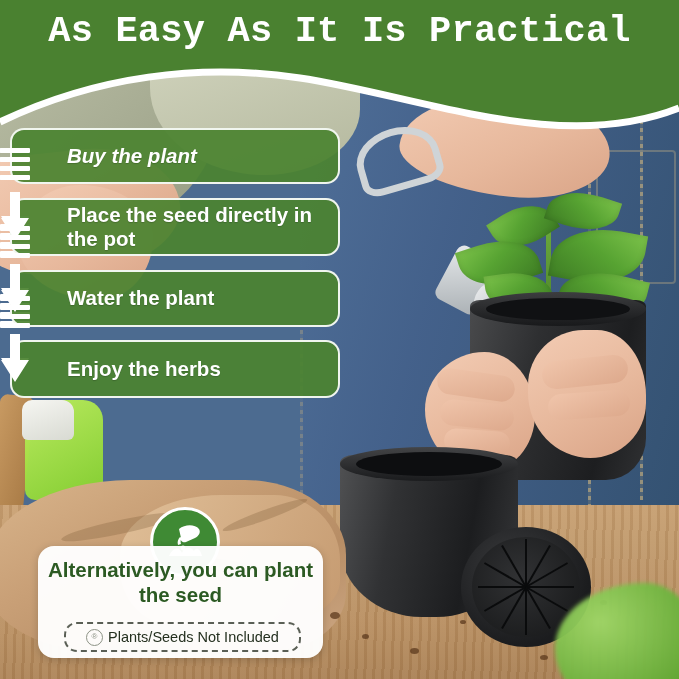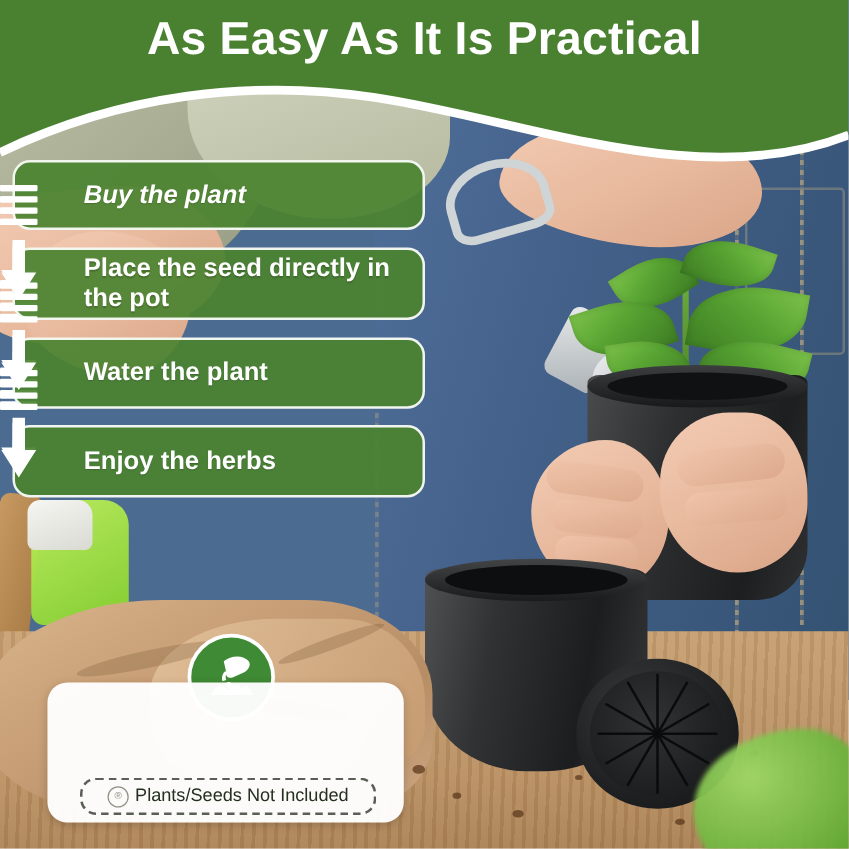--- a/index.html
+++ b/index.html
@@ -109,21 +109,21 @@
   
   .br-leaf{position:absolute;right:-26px;bottom:-34px;width:150px;height:130px;
     background:radial-gradient(ellipse at 30% 30%,#9ed766,#5fa832 70%);
     border-radius:60% 40% 50% 50%/50% 60% 40% 50%;filter:blur(2px);opacity:.95;}
 
   
   .header{position:absolute;left:0;top:0;width:679px;height:150px;}
   .header svg{position:absolute;left:0;top:0;}
   .title{position:absolute;left:0;top:10px;width:679px;text-align:center;
     color:#ffffff;font-size:37px;font-weight:bold;letter-spacing:.2px;
-    font-family:Liberation Sans, sans-serif;}
+    font-family:Liberation Mono, monospace;}
 
   
   .steps{position:absolute;left:0;top:0;width:350px;height:410px;}
   .step{position:absolute;left:10px;width:330px;
     background:rgba(75,131,48,.93);
     border:2px solid rgba(255,255,255,.92);
     border-radius:14px;
     box-sizing:border-box;
     display:flex;align-items:center;}
   .step-label{color:#fff;font-size:20.5px;font-weight:bold;line-height:1.18;
@@ -330,19 +330,20 @@
 
       <path d="M6,36 C10,27 16,26 19,33 C21,27 27,26 31,31 C33,27 37,28 39,36 Z" fill="#ffffff"></path>
 
       <path d="M16,9 C22,4 32,4 36,9 C38,12 36,16 32,18 L23,22 C20,23 17,21 18,18 Z" fill="#ffffff"></path>
       <path d="M17,17 C15,19 14,22 15,25 L18,24 C17,21 18,19 19,18 Z" fill="#ffffff"></path>
       <circle cx="20" cy="28" r="2.4" fill="#ffffff"></circle>
     </svg>
   </div>
 
   <div class="card">
+    <div class="card-title">Alternatively, you can plant the seed</div>
     <div class="disclaimer">
       <span class="reg-icon">®</span>
       <span class="disclaimer-text">Plants/Seeds Not Included</span>
     </div>
   </div>
 
 </div>
 
 </body></html>

